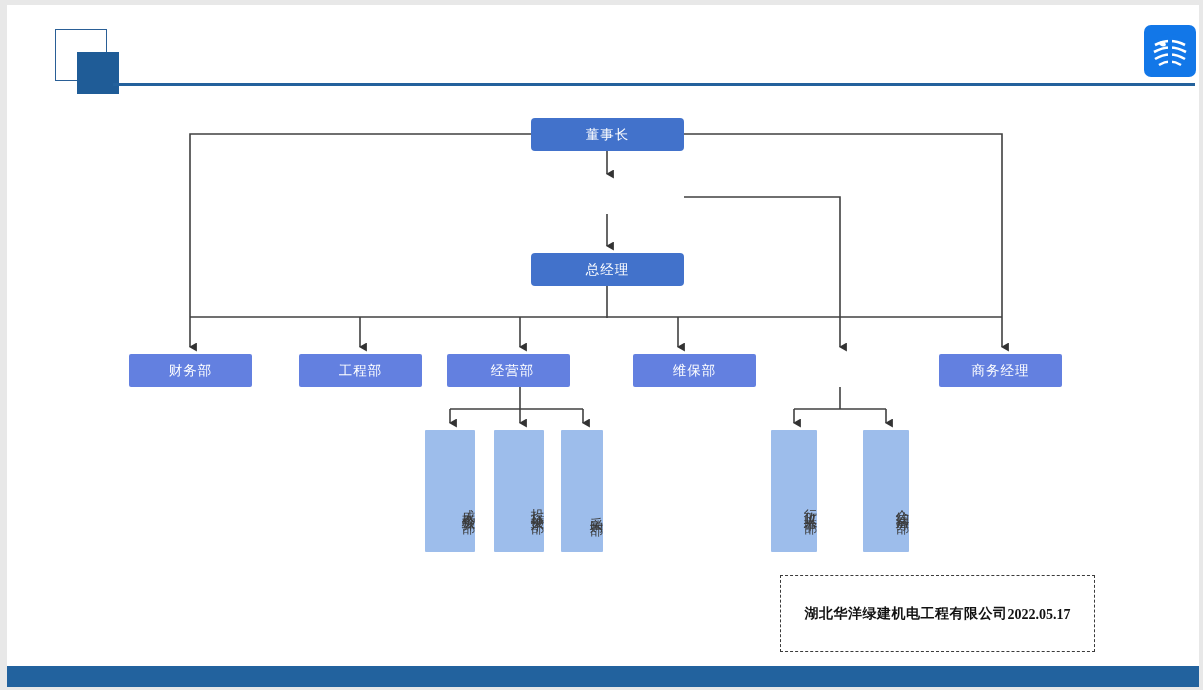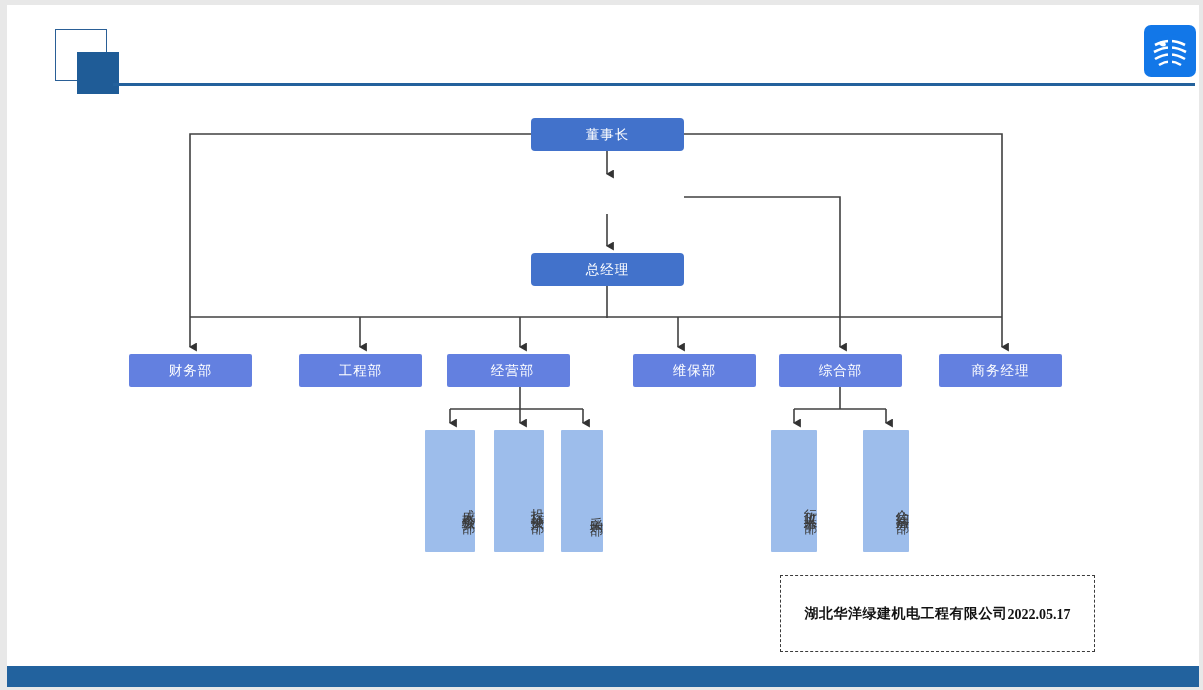--- a/index.html
+++ b/index.html
@@ -159,21 +159,20 @@
     <div class="node tier1" style="left:524px;top:248px;width:153px;height:33px;">总经理</div>
 
     <div class="node tier2" style="left:122px;top:349px;width:123px;height:33px;">财务部</div>
 
     <div class="node tier2" style="left:292px;top:349px;width:123px;height:33px;">工程部</div>
 
     <div class="node tier2" style="left:440px;top:349px;width:123px;height:33px;padding-left:8px;">经营部</div>
 
     <div class="node tier2" style="left:610px;top:349px;width:123px;height:33px;margin-left:16px;">维保部</div>
 
-    <div class="node tier2" style="left:772px;top:349px;width:123px;height:33px;">综合部</div>
 
     <div class="node tier2" style="left:932px;top:349px;width:123px;height:33px;">商务经理</div>
 
     <div class="node tier3" style="left:418px;top:425px;width:50px;height:122px;">成本核算部</div>
 
     <div class="node tier3" style="left:487px;top:425px;width:50px;height:122px;">投标技术部</div>
 
     <div class="node tier3" style="left:554px;top:425px;width:42px;height:122px;padding-top:38px;">采购部</div>
 
     <div class="node tier3" style="left:764px;top:425px;width:46px;height:122px;">行政人事部</div>

